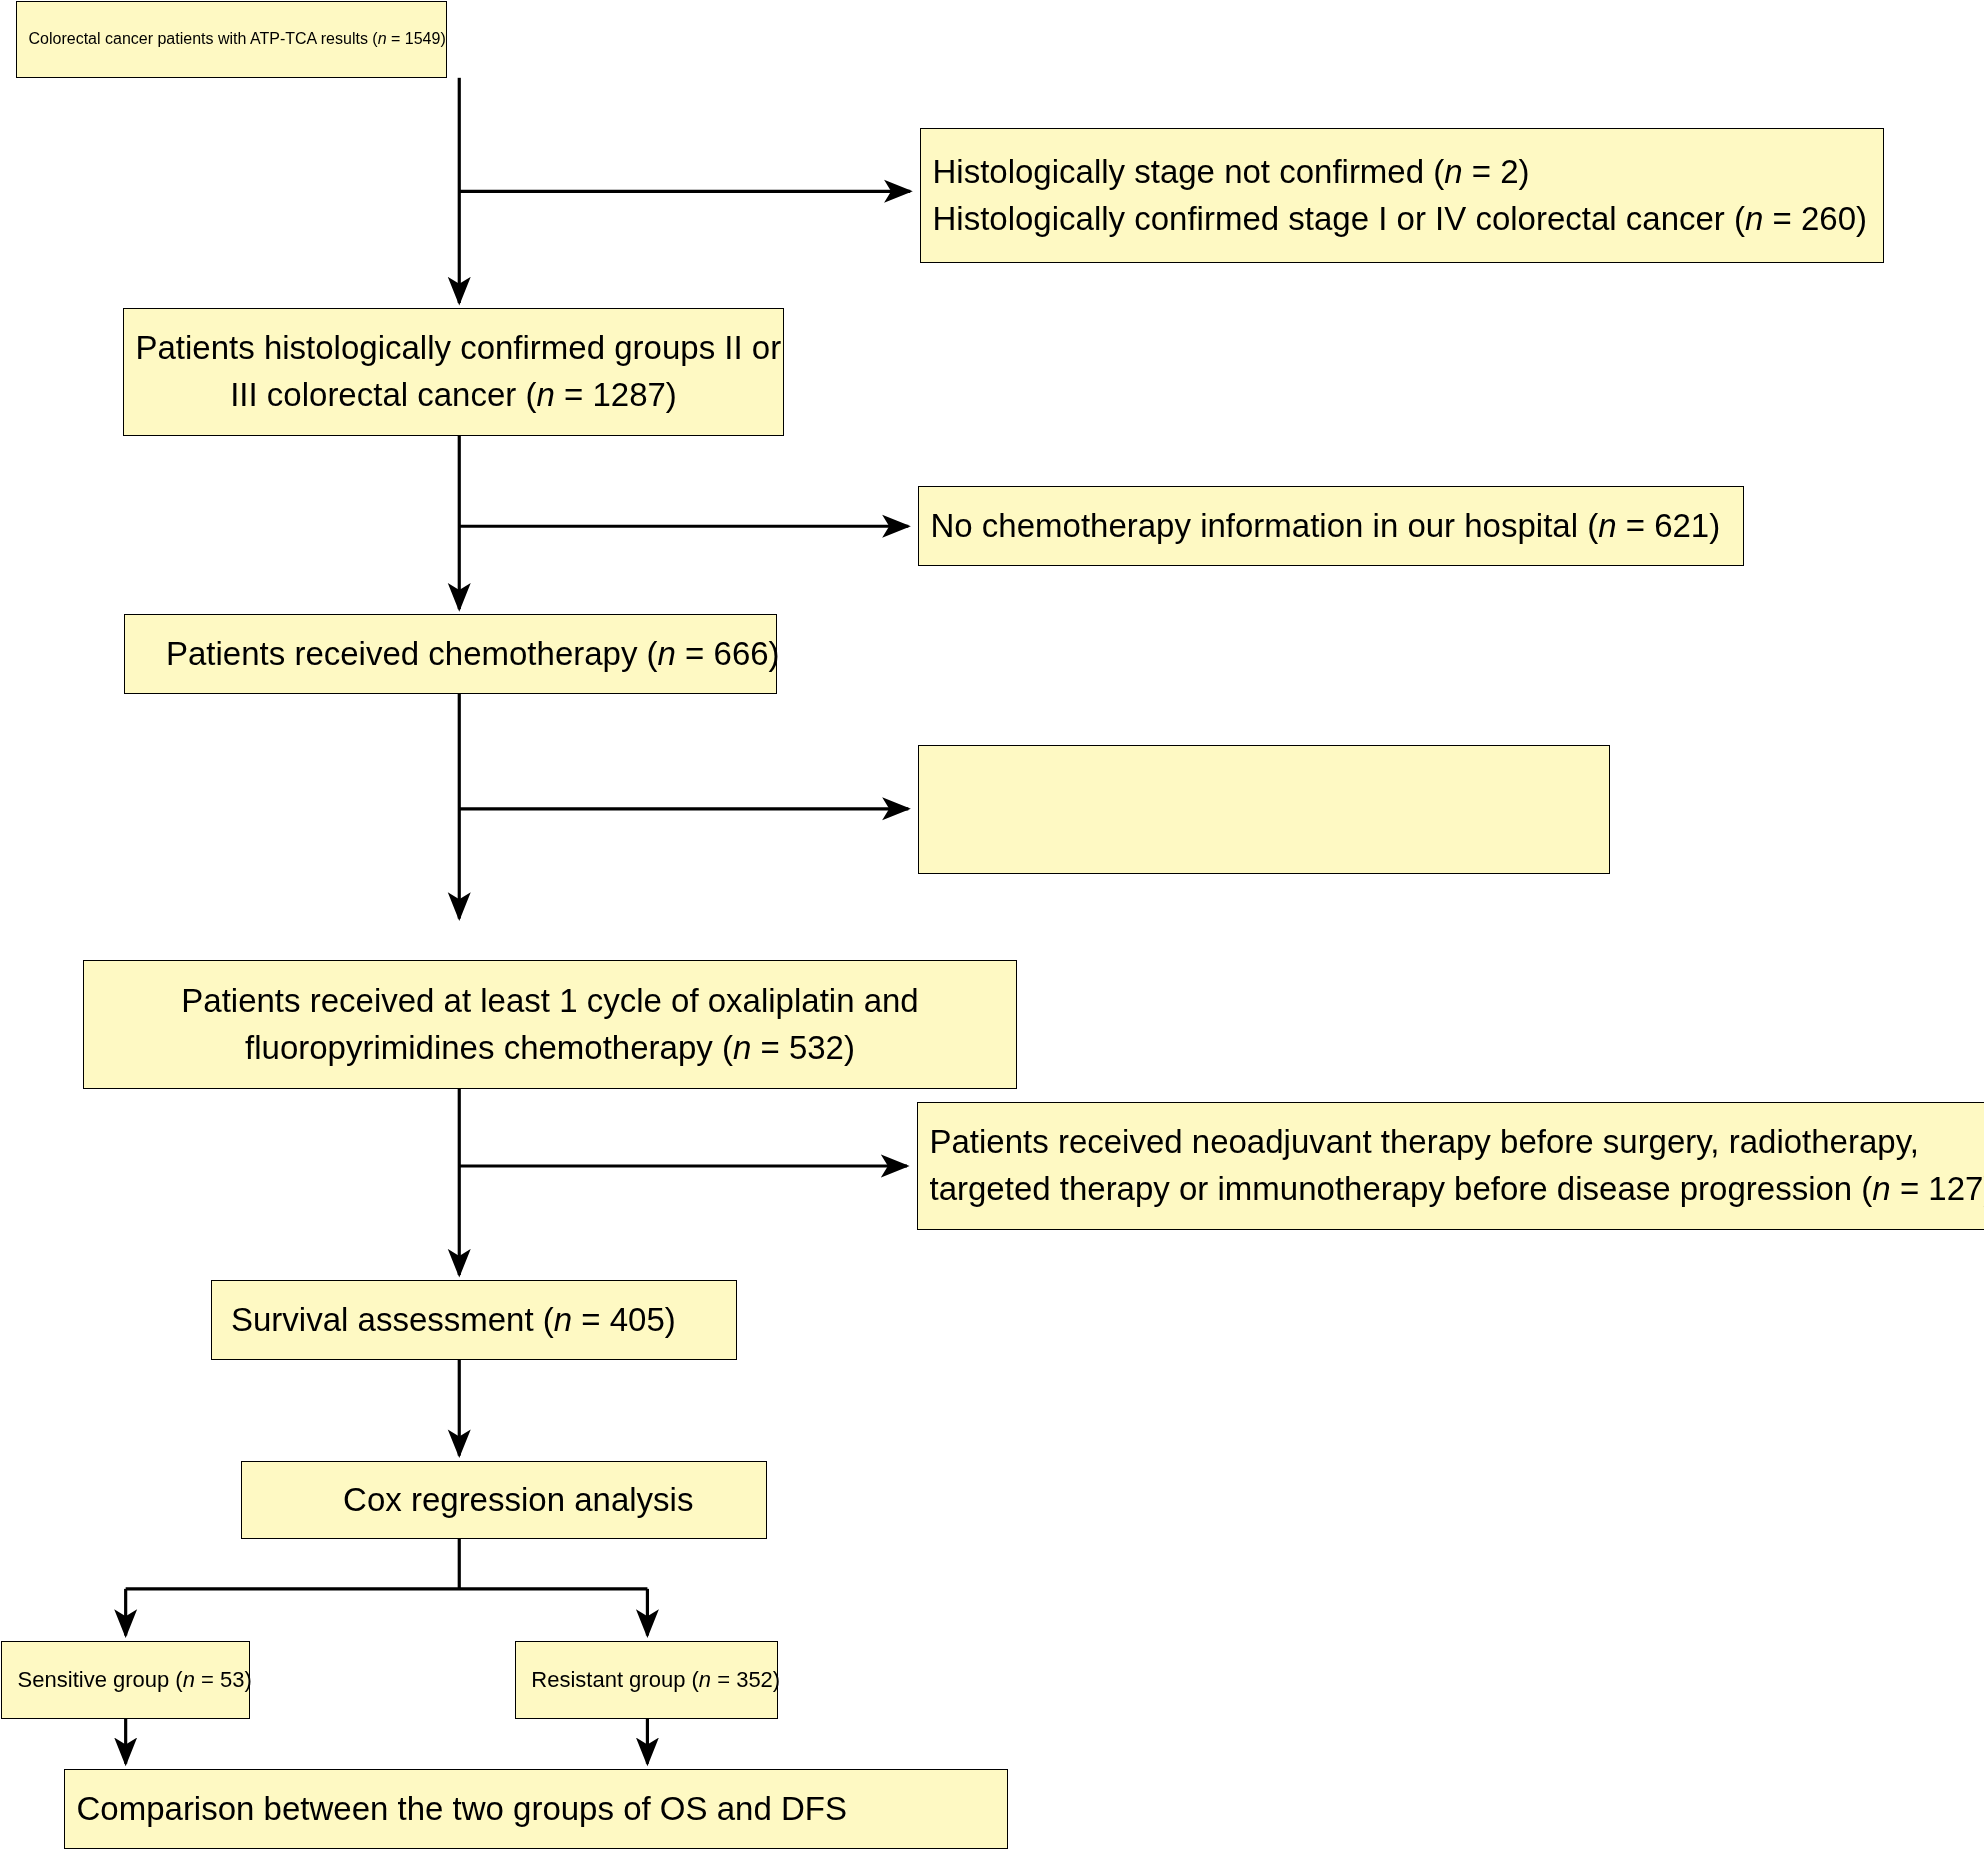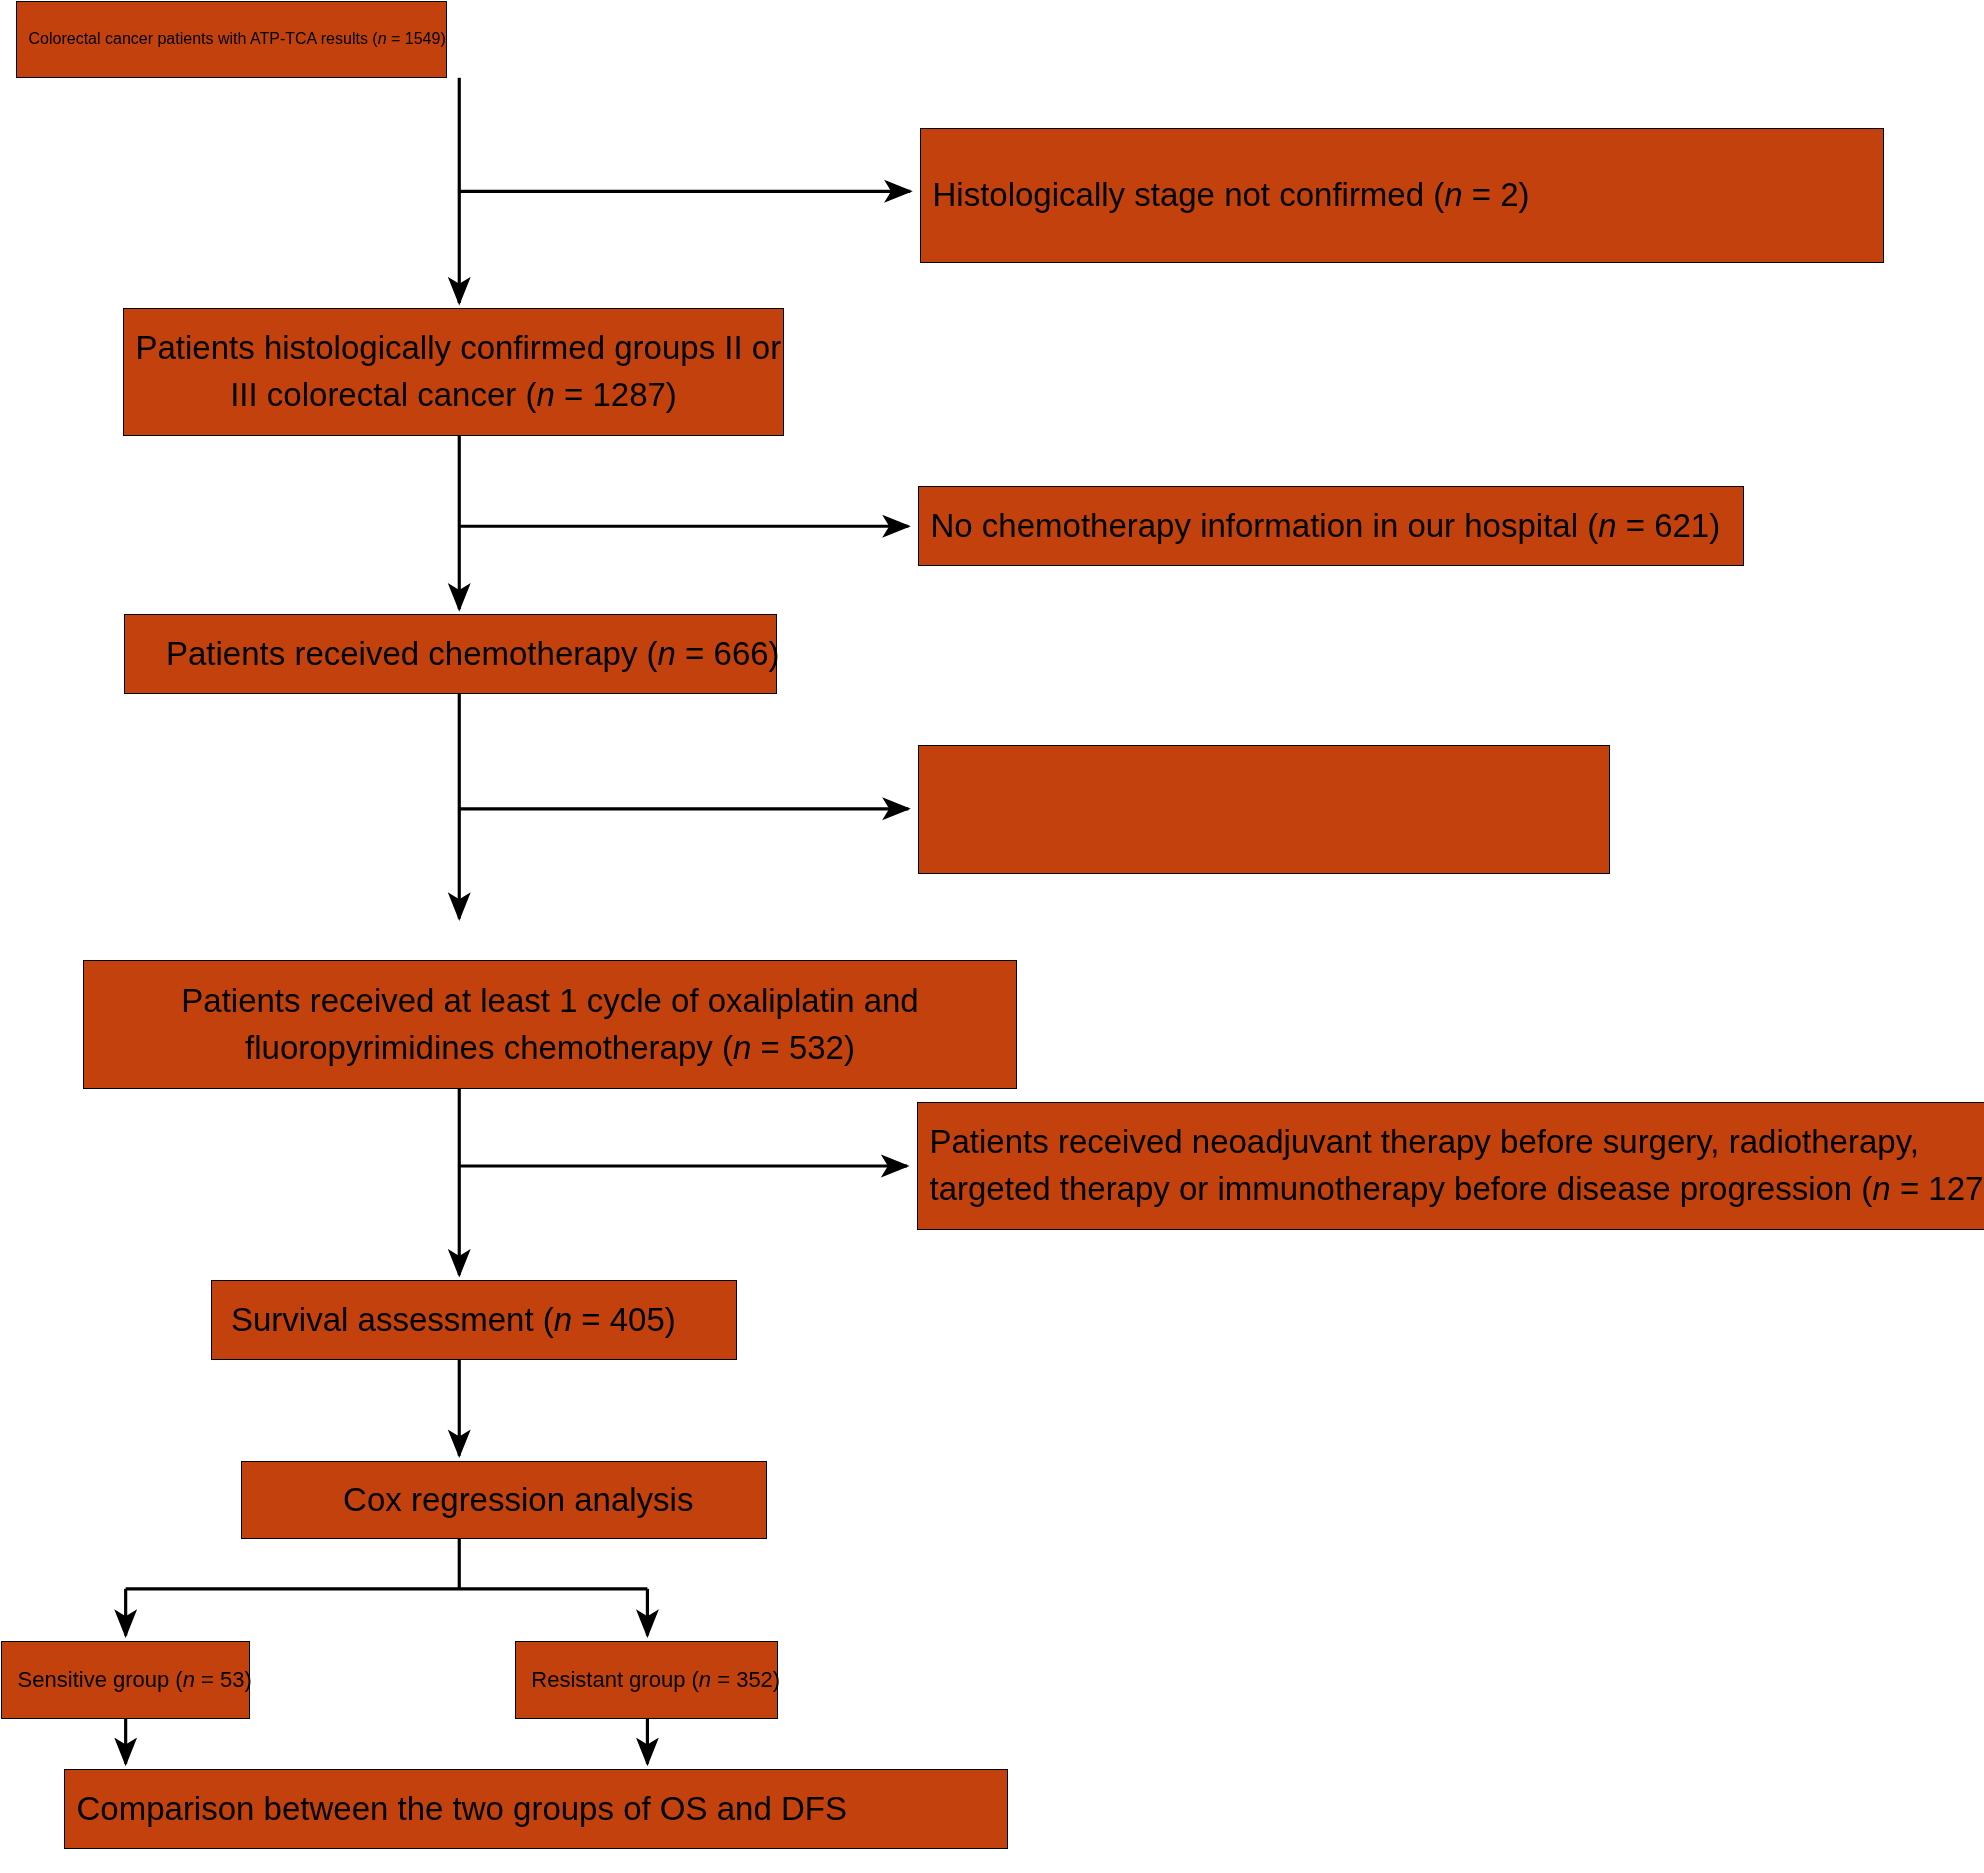--- a/index.html
+++ b/index.html
@@ -13,21 +13,21 @@
     width: 1985px;
     height: 1874px;
     background: #ffffff;
     font-family: "Liberation Sans", sans-serif;
     overflow: hidden;
   }
   .node {
     position: absolute;
     box-sizing: border-box;
     border: 1.9px solid #000000;
-    background: #c2410c;
+    background: #fef9c3;
     display: flex;
     flex-direction: column;
     align-items: center;
     justify-content: center;
     padding: 3.8px 11.5px;
     z-index: 3;
   }
   .node .line {
     display: block;
     width: 100%;
@@ -88,20 +88,21 @@
     <path d="M197,2695 L197,2765" stroke="#000000" stroke-width="5" fill="none" marker-end="url(#arrow)"></path>
     <path d="M1015,2695 L1015,2765" stroke="#000000" stroke-width="5" fill="none" marker-end="url(#arrow)"></path>
   </svg>
 
   <div class="node" style="left:16px; top:1.3px; width:431px; height:77px;">
     <span class="line" style="font-size: 16px;">Colorectal cancer patients with ATP-TCA results (<em>n</em> = 1549)</span>
   </div>
 
   <div class="node left-align" style="left:920px; top:128px; width:964px; height:135px;">
     <span class="line">Histologically stage not confirmed (<em>n</em> = 2)</span>
+    <span class="line">Histologically confirmed stage I or IV colorectal cancer (<em>n</em> = 260)</span>
   </div>
 
   <div class="node" style="left:123px; top:308px; width:661px; height:128px;">
     <span class="line">Patients histologically confirmed groups II or</span>
     <span class="line">III colorectal cancer (<em>n</em> = 1287)</span>
   </div>
 
   <div class="node left-align" style="left:918px; top:486px; width:826px; height:80px;">
     <span class="line">No chemotherapy information in our hospital (<em>n</em> = 621)</span>
   </div>

